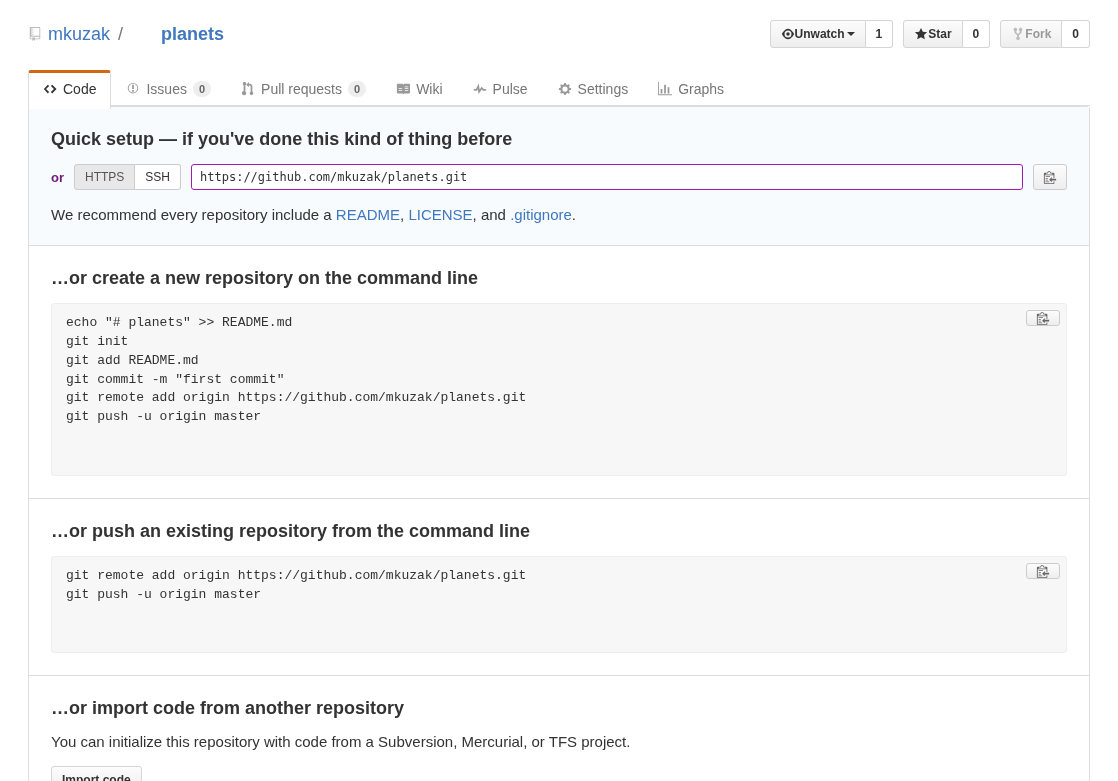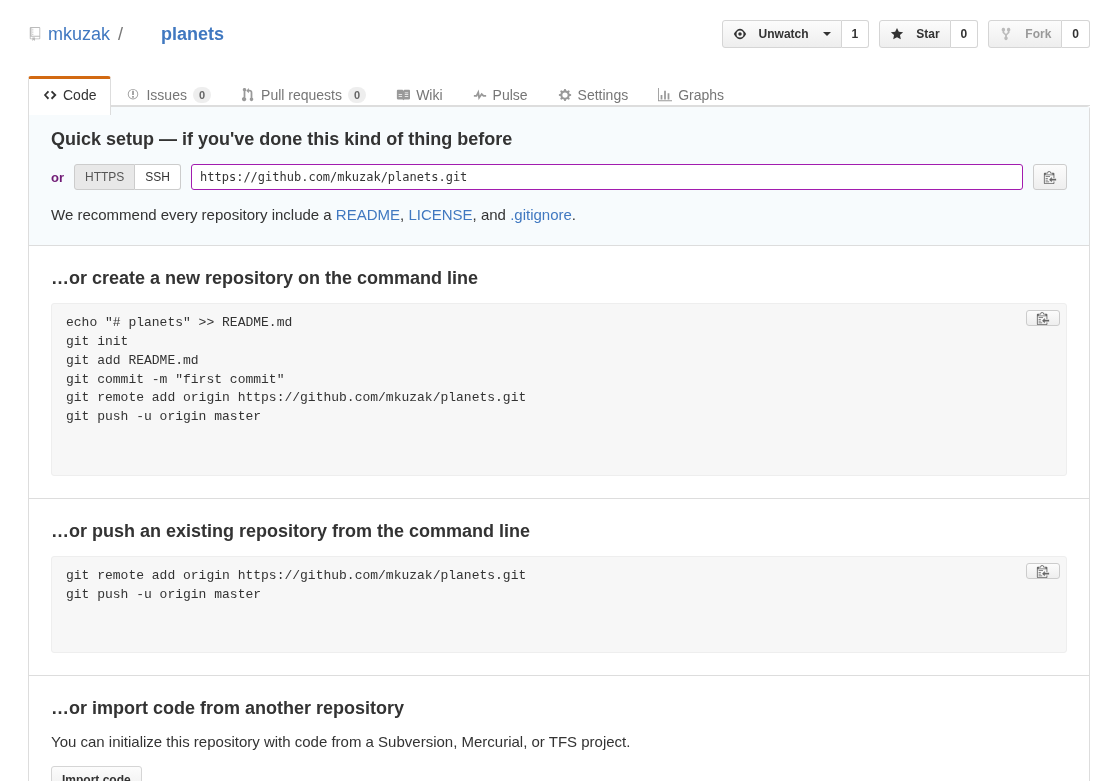--- a/index.html
+++ b/index.html
@@ -4,27 +4,27 @@
 <style>
 * { box-sizing: border-box; margin: 0; padding: 0; }
 body { font-family: -apple-system, BlinkMacSystemFont, "Segoe UI", Helvetica, Arial, sans-serif; font-size: 14px; color: #333; background: #fff; padding: 20px 28px; }
 a { color: #4078c0; text-decoration: none; }
 .header-row { display: flex; justify-content: space-between; align-items: center; margin-bottom: 18px; }
 .repo-title { font-size: 18px; font-weight: 400; display: flex; align-items: center; gap: 6px; }
 .repo-title .sep { color: #777; margin: 0 2px; }
 .repo-title strong a { font-weight: 700; margin-left: 30px; }
 .actions { display: flex; gap: 10px; }
 .btn-group { display: flex; }
-.btn { display: inline-flex; align-items: center; background: linear-gradient(#fcfcfc,#eee); border: 1px solid #d5d5d5; border-radius: 3px; padding: 4px 10px; font-size: 12px; font-weight: 600; color: #333; line-height: 18px; cursor: pointer; white-space: nowrap; gap:12px;}
+.btn { display: inline-flex; align-items: center; background: linear-gradient(#fcfcfc,#eee); border: 1px solid #d5d5d5; border-radius: 3px; padding: 4px 10px; font-size: 12px; font-weight: 600; color: #333; line-height: 18px; cursor: pointer; white-space: nowrap; gap:0;}
 .social-count { border: 1px solid #d5d5d5; border-left: 0; border-top-right-radius: 3px; border-bottom-right-radius: 3px; padding: 4px 10px; font-size: 12px; font-weight: 600; color: #333; background: #fff; line-height: 18px; }
 .btn-group .btn { border-top-right-radius: 0; border-bottom-right-radius: 0; }
 .oct { display: inline-flex; width:14px; height:14px; }
 .oct svg { width:100%; height:100%; }
 .tabs { display:flex; border-bottom:1px solid #ddd; margin-bottom: 0; }
-.tab { display:flex; align-items:center; gap:6px; padding: 10px 14px 12px; font-size:14px; color:#767676; cursor:pointer; border:1px solid transparent; border-bottom:none; position:relative; top:10px;}
+.tab { display:flex; align-items:center; gap:6px; padding: 10px 14px 12px; font-size:14px; color:#767676; cursor:pointer; border:1px solid transparent; border-bottom:none; position:relative; top:4px;}
 .tab.selected { color:#333; background:#fff; border-color:#ddd; border-top:3px solid #d26911; border-radius:3px 3px 0 0; padding-top:7px;}
 .tab .counter { background:#eee; border-radius:10px; font-size:11px; padding:2px 6px; color:#666; font-weight:700;}
 .box { border:1px solid #ddd; border-radius:3px; margin-top:0;}
 .box-section { border-bottom:1px solid #ddd; padding:22px 22px; }
 .box-section:last-child { border-bottom:none; }
 .box-section.quick { background:#f7fbfd; }
 .box h2 { font-size:18px; font-weight:700; margin-bottom:14px; }
 .setup-row { display:flex; align-items:stretch; gap:10px; margin-bottom:16px; }
 .or-text { font-weight:700; font-size:13px; align-self:center; color:#701a75;}
 .proto-group { display:flex; }

